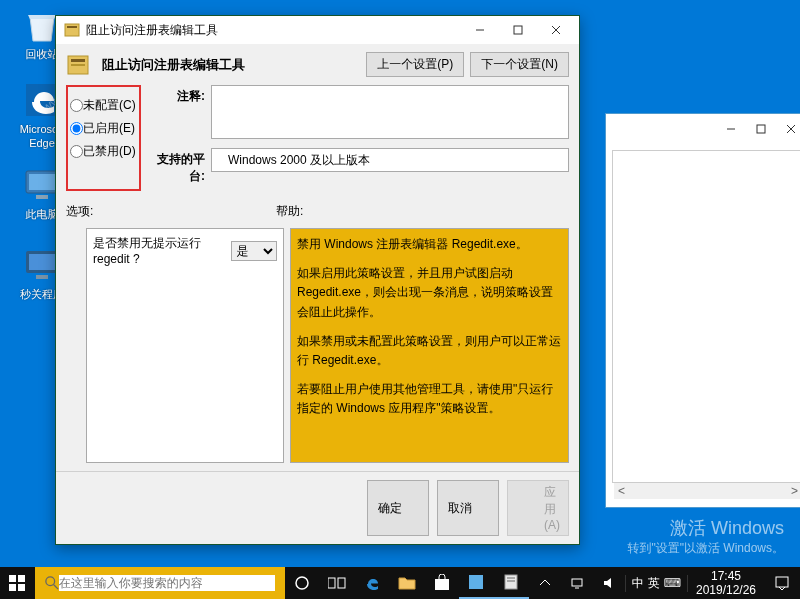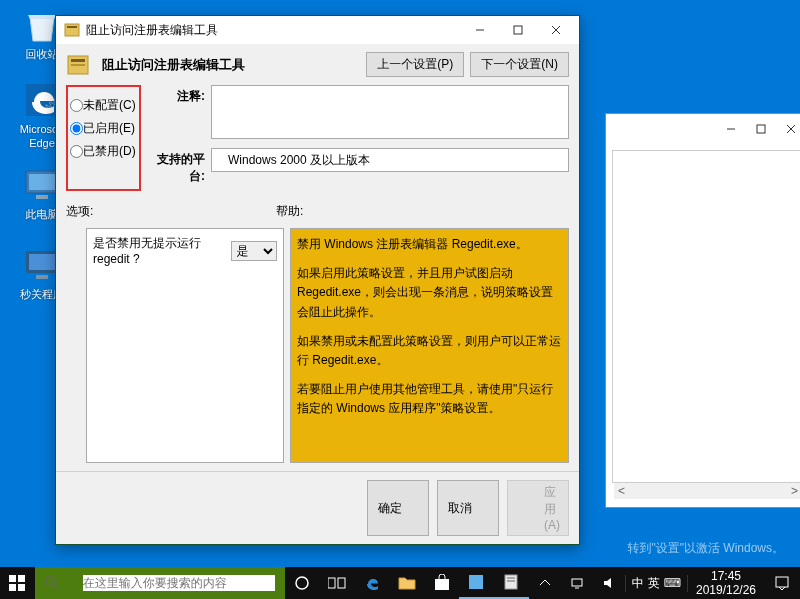--- a/index.html
+++ b/index.html
@@ -66,21 +66,21 @@
 .help-pane { flex:1; border:1px solid #a9a9a9; background:#eab308; padding:6px; overflow:auto; line-height:1.6; }
 .help-pane p { margin-bottom:10px; }
 
 
 .dlg-foot { border-top:1px solid #d0d0d0; padding:8px 10px; display:flex; justify-content:flex-end; gap:8px; background:#f0f0f0; }
 .dlg-foot .btn { width:62px; text-align:left; }
 
 
 .taskbar { position:absolute; left:0; right:0; bottom:0; height:32px; background:#101010; display:flex; align-items:stretch; color:#fff; }
 .tb-btn { width:40px; display:flex; align-items:center; justify-content:center; }
-.tb-search { flex:0 0 250px; background:#4d7c0f; color:#777; display:flex; align-items:center; padding:8px 10px; gap:24px; }
+.tb-search { flex:0 0 250px; background:#eab308; color:#777; display:flex; align-items:center; padding:8px 10px; gap:0; }
 .tb-search input { border:none; outline:none; flex:1; color:#333; height:100%; }
 .tb-right { margin-left:auto; display:flex; align-items:center; }
 .tb-ico { width:32px; display:flex; align-items:center; justify-content:center; }
 .tb-ime { padding:0 6px; display:flex; align-items:center; gap:4px; border-left:1px solid #333; border-right:1px solid #333; }
 .tb-clock { width:76px; text-align:center; font-size:11px; line-height:14px; display:flex; flex-direction:column; justify-content:center; }
 .tb-notif { width:36px; display:flex; align-items:center; justify-content:center; }
 
 
 svg { display:block; }
 </style>
@@ -123,20 +123,21 @@
         <rect x="7" y="9" width="26" height="16" fill="#4a90d9"></rect>
         <rect x="14" y="30" width="12" height="4" fill="#7a94a8"></rect>
       </svg>
   </div>
   <span>秒关程序</span>
 </div>
 
 <div class="wm">www.jb51.net 脚本之家</div>
 
 <div class="activate">
+  <div class="l1">激活 Windows</div>
   <div class="l2">转到"设置"以激活 Windows。</div>
 </div>
 
 <div class="win-bg">
   <div class="title">
     <div class="tbbtn">
         <svg width="10" height="10">
           <line x1="1" y1="5" x2="9" y2="5" stroke="#333"></line>
         </svg>
       </div>

